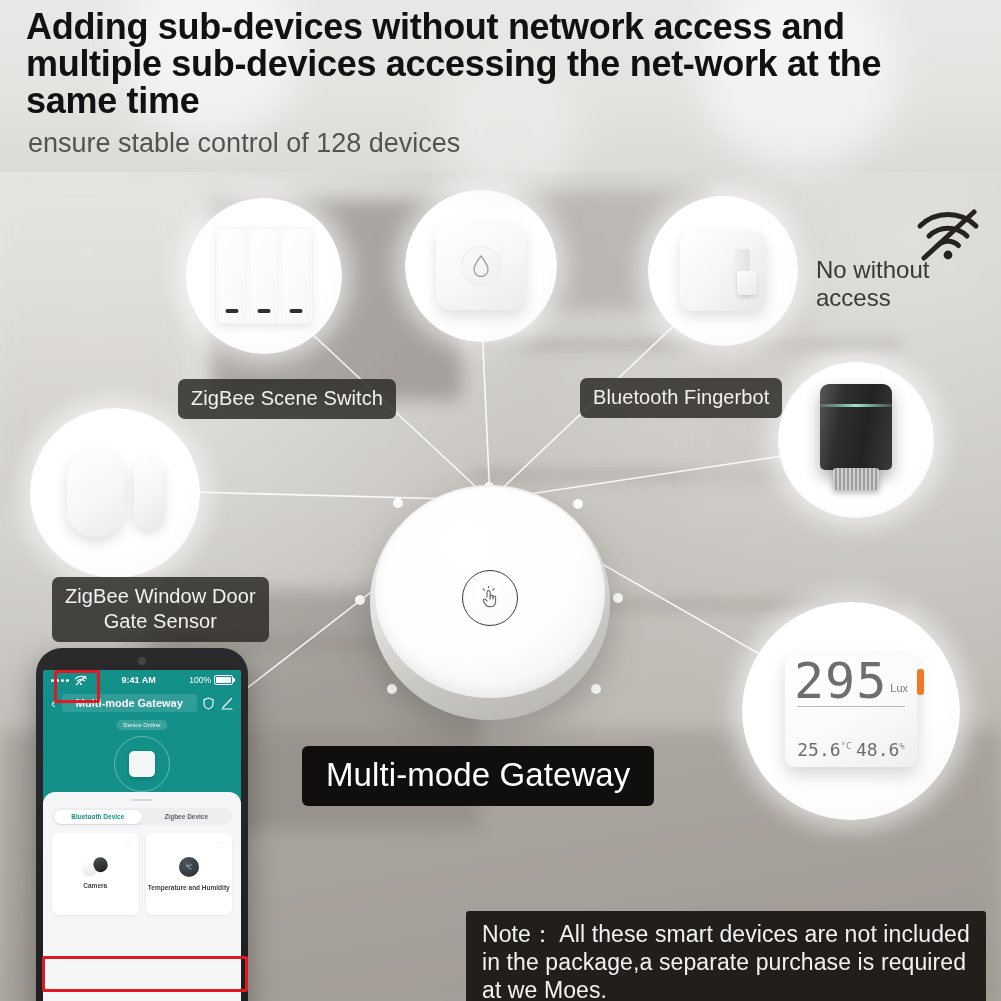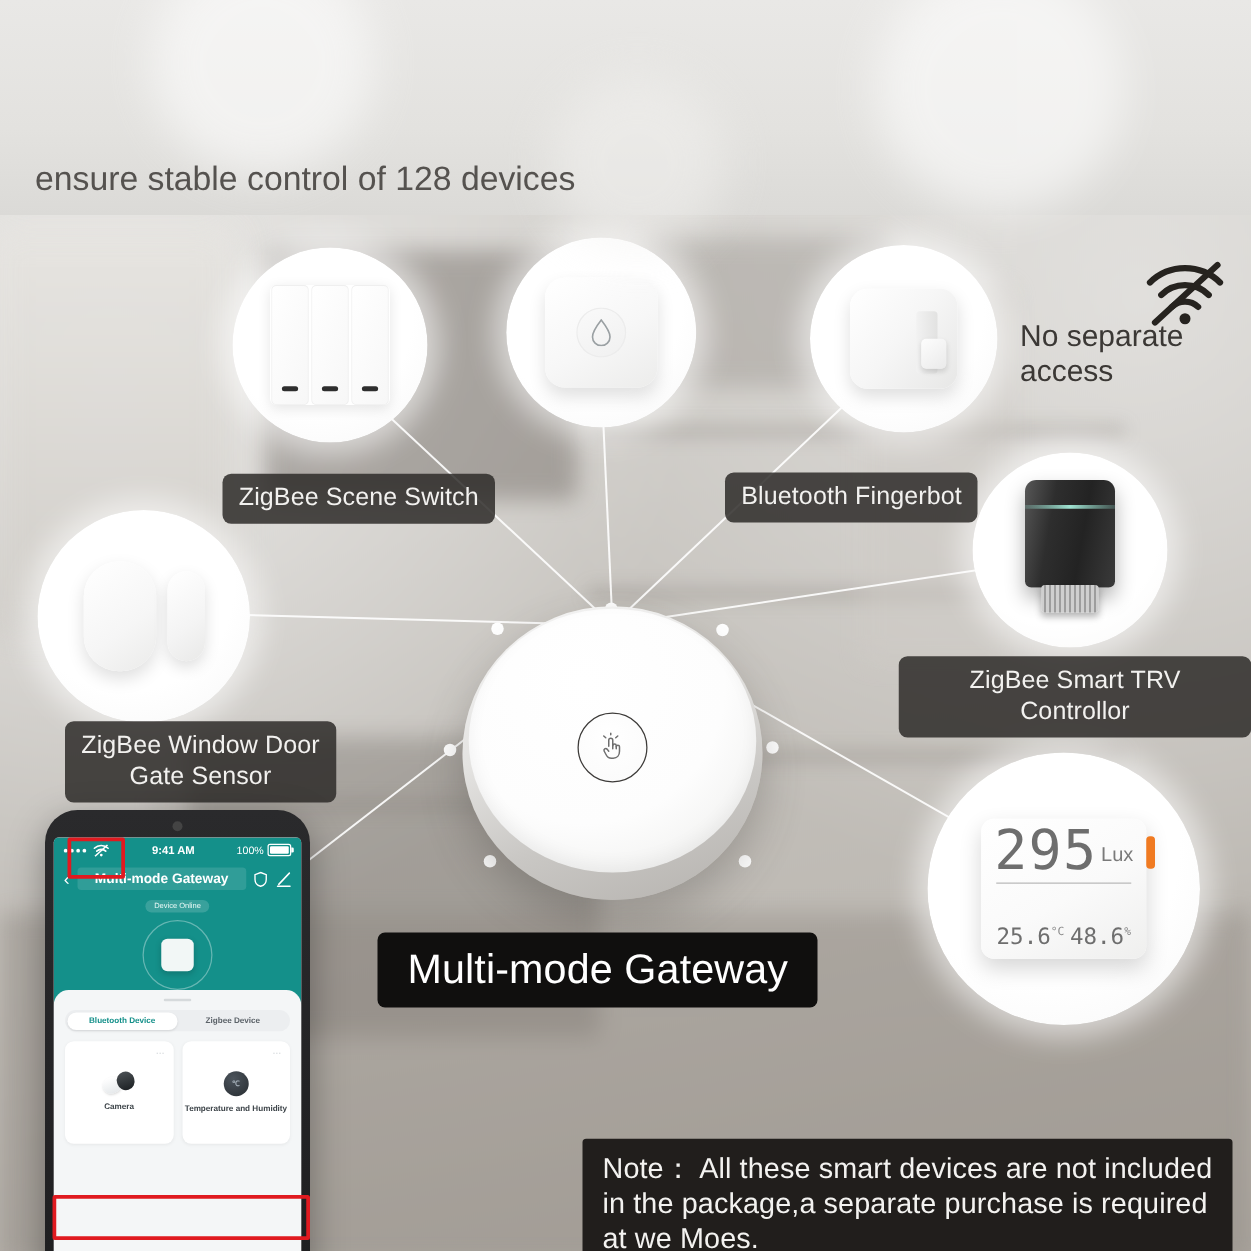--- a/index.html
+++ b/index.html
@@ -117,22 +117,22 @@
   .door-a{width:58px;height:88px;border-radius:28px;background:linear-gradient(145deg,#ffffff 0%,#f6f6f6 60%,#ebebea 100%);box-shadow:0 6px 14px rgba(0,0,0,.13);}
   .door-b{width:30px;height:72px;border-radius:15px;background:linear-gradient(145deg,#ffffff 0%,#f4f4f4 60%,#e9e9e8 100%);box-shadow:0 5px 12px rgba(0,0,0,.13);margin-left:9px;}
 
   .trv{width:72px;height:112px;position:relative;}
   .trv-body{width:72px;height:86px;border-radius:9px 9px 5px 5px;background:linear-gradient(100deg,#575757 0%,#2e2e2e 30%,#232323 62%,#3a3a3a 100%);box-shadow:0 8px 16px rgba(0,0,0,.3);position:relative;}
   .trv-ring{position:absolute;left:0;right:0;top:20px;height:3px;background:linear-gradient(90deg,rgba(140,220,205,.2),#9fe3d2,rgba(140,220,205,.2));}
   .trv-nut{position:absolute;left:13px;top:84px;width:46px;height:22px;border-radius:3px;background:repeating-linear-gradient(90deg,#cfcfcf 0 2px,#9d9d9d 2px 4px);box-shadow:0 3px 6px rgba(0,0,0,.28);}
 
   .thermo{width:132px;height:112px;border-radius:10px;background:linear-gradient(150deg,#ffffff 0%,#fafafa 55%,#efefee 100%);box-shadow:0 8px 18px rgba(0,0,0,.16);position:relative;padding:9px 10px;box-sizing:border-box;}
   .lcd-top{display:flex;align-items:flex-end;justify-content:center;gap:3px;}
-  .lcd-big{font-family:"DejaVu Sans Mono",monospace;font-size:44px;line-height:34px;color:#6e6e6e;letter-spacing:1px;}
-  .lcd-unit{font-size:16px;color:#7a7a7a;padding-bottom:4px;}
+  .lcd-big{font-family:"DejaVu Sans Mono",monospace;font-size:50px;line-height:34px;color:#6e6e6e;letter-spacing:1px;}
+  .lcd-unit{font-size:11px;color:#7a7a7a;padding-bottom:4px;}
   .lcd-div{height:1px;background:#b9b9b9;margin:8px 2px 6px 2px;}
   .lcd-bot{display:flex;justify-content:space-around;margin-top:32px;}
   .lcd-sm{font-family:"DejaVu Sans Mono",monospace;font-size:18px;color:#6e6e6e;}
   .lcd-sup{font-size:9px;color:#8a8a8a;vertical-align:super;}
   .thermo-btn{position:absolute;right:-7px;top:14px;width:7px;height:26px;border-radius:3px;background:#f07a21;}
 
   
   .phone{
     position:absolute;left:36px;top:648px;width:212px;height:421px;z-index:25;
   }
@@ -293,28 +293,27 @@
     <svg width="72" height="58" viewBox="0 0 72 58">
       <g stroke="#26231f" fill="none" stroke-width="5" stroke-linecap="round">
         <path d="M8 20 A40 40 0 0 1 64 20"></path>
         <path d="M17 30 A27 27 0 0 1 55 30"></path>
         <path d="M25.5 39.5 A15 15 0 0 1 46.5 39.5"></path>
       </g>
       <circle cx="36" cy="49" r="4.4" fill="#26231f"></circle>
       <line x1="12" y1="52" x2="62" y2="6" stroke="#26231f" stroke-width="5" stroke-linecap="round"></line>
     </svg>
   </div>
-  <div class="nonet-text" style="left:816px;top:256px;">No separate access</div>
+  <div class="nonet-text" style="left:816px;top:256px;">No without access</div>
 
   <div class="chip" style="left:178px;top:379px;">ZigBee Scene Switch</div>
 
 
   <div class="chip" style="left:580px;top:378px;">Bluetooth Fingerbot</div>
 
-  <div class="chip" style="left:719px;top:525px;">ZigBee Smart TRV Controllor</div>
 
   <div class="chip" style="left:52px;top:577px;">ZigBee Window Door
 Gate Sensor</div>
 
 
   <div class="chip dark hero" style="left:302px;top:746px;">Multi-mode Gateway</div>
 
   <div class="chip note" style="left:466px;top:911px;width:520px;box-sizing:border-box;">Note： All these smart devices are not included in the package,a separate purchase is required at we Moes.</div>
 
   <div class="phone">
@@ -408,16 +407,17 @@
     </div>
 
     <div class="redbox" style="left:18px;top:22px;width:40px;height:27px;"></div>
     <div class="redbox" style="left:6px;top:308px;width:200px;height:30px;"></div>
   </div>
 
   <div class="header">
     <div class="h-blob" style="left:120px;top:-40px;width:180px;height:180px;background:#ffffff;"></div>
     <div class="h-blob" style="left:700px;top:-30px;width:200px;height:200px;background:#ffffff;"></div>
     <div class="h-blob" style="left:440px;top:60px;width:140px;height:140px;background:#f2f1ef;"></div>
+    <div class="headline">Adding sub-devices without network access and multiple sub-devices accessing the net-work at the same time</div>
     <div class="subhead">ensure stable control of 128 devices</div>
   </div>
 
 </div>
 
 </body></html>

